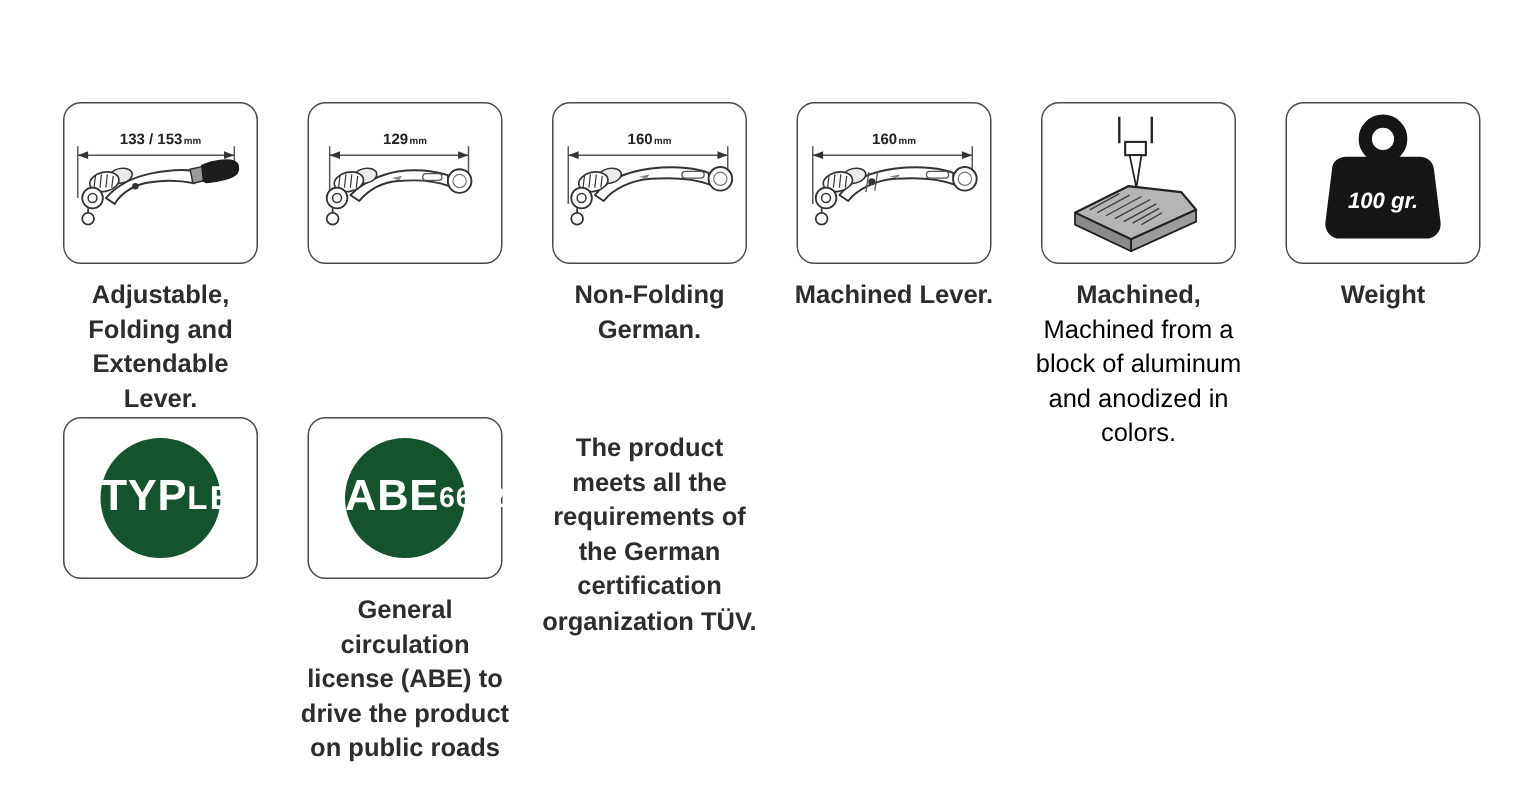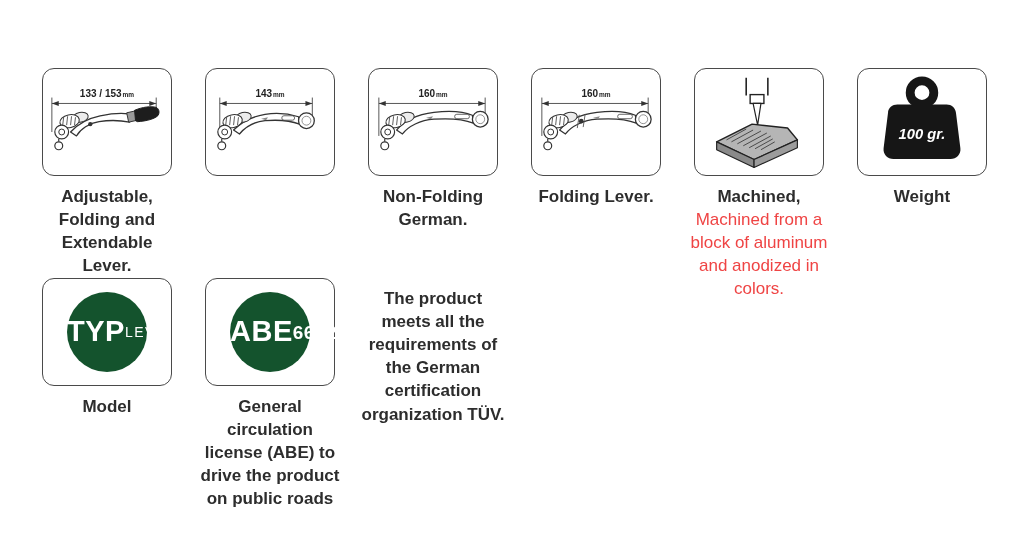--- a/index.html
+++ b/index.html
@@ -21,28 +21,28 @@
   .card svg{position:absolute;inset:0;}
   .dim{
     position:absolute;top:20px;left:0;right:0;text-align:center;
     font-weight:700;font-size:10px;color:#222;letter-spacing:0;line-height:1;
   }
   .dim .unit{font-size:6.5px;font-weight:600;margin-left:1px;}
   .caption{
     width:144px;margin:9px 0 0 -7px;text-align:center;
     font-weight:700;font-size:17px;line-height:1.36;color:#2d2d2d;
   }
-  .caption .sub{display:block;font-weight:400;color:#ef4444;}
+  .caption .sub{display:block;font-weight:400;color:#000000;}
   .badge{
     width:80px;height:80px;border-radius:50%;background:#14532d;color:#fff;
     display:flex;flex-direction:row;align-items:center;justify-content:flex-start;
     text-align:center;
   }
   .badge .big{font-size:29px;font-weight:800;line-height:0.95;letter-spacing:0.5px;}
-  .badge .mid{font-size:14px;font-weight:400;line-height:1.05;letter-spacing:1.5px;}
+  .badge .mid{font-size:22px;font-weight:700;line-height:1.05;letter-spacing:1.5px;}
   .badge .num{font-size:19px;font-weight:800;line-height:1.0;letter-spacing:0.5px;}
 </style>
 </head>
 <body>
 
 <div class="row row1">
 
   <div class="feature">
     <div class="card">
       <svg viewBox="0 0 130 108">
@@ -90,21 +90,21 @@
         <circle cx="102" cy="52.5" r="8" fill="#fff" stroke="#333" stroke-width="1.3"></circle>
         <circle cx="102" cy="52.5" r="4.5" fill="none" stroke="#777" stroke-width="0.8"></circle>
         <ellipse cx="38" cy="49" rx="8" ry="5" fill="#ececec" stroke="#333" stroke-width="1" transform="rotate(-12 38 49)"></ellipse>
         <ellipse cx="27" cy="53" rx="10" ry="6.5" fill="#fff" stroke="#333" stroke-width="1.1" transform="rotate(-12 27 53)"></ellipse>
         <path d="M21,49 l-1,8 M25,48 l-1,9 M29,48 l-1,9 M33,49 l-1,8" stroke="#333" stroke-width="0.8"></path>
         <circle cx="19" cy="64" r="7" fill="#fff" stroke="#333" stroke-width="1.2"></circle>
         <circle cx="19" cy="64" r="3" fill="#fff" stroke="#333" stroke-width="1"></circle>
         <path d="M16,71 V74" stroke="#333" stroke-width="1.2"></path>
         <circle cx="16" cy="78" r="4" fill="#fff" stroke="#333" stroke-width="1.2"></circle>
       </svg>
-      <div class="dim"><span>143</span><span class="unit">mm</span></div>
+      <div class="dim"><span>129</span><span class="unit">mm</span></div>
     </div>
   </div>
 
   <div class="feature">
     <div class="card">
       <svg viewBox="0 0 130 108">
         <g stroke="#555" stroke-width="1" fill="none">
           <path d="M10,29 V68"></path>
             <path d="M118,29 V54"></path>
           <path d="M10,35 H118"></path>
@@ -149,21 +149,21 @@
         <ellipse cx="38" cy="49" rx="8" ry="5" fill="#ececec" stroke="#333" stroke-width="1" transform="rotate(-12 38 49)"></ellipse>
         <ellipse cx="27" cy="53" rx="10" ry="6.5" fill="#fff" stroke="#333" stroke-width="1.1" transform="rotate(-12 27 53)"></ellipse>
         <path d="M21,49 l-1,8 M25,48 l-1,9 M29,48 l-1,9 M33,49 l-1,8" stroke="#333" stroke-width="0.8"></path>
         <circle cx="19" cy="64" r="7" fill="#fff" stroke="#333" stroke-width="1.2"></circle>
         <circle cx="19" cy="64" r="3" fill="#fff" stroke="#333" stroke-width="1"></circle>
         <path d="M16,71 V74" stroke="#333" stroke-width="1.2"></path>
         <circle cx="16" cy="78" r="4" fill="#fff" stroke="#333" stroke-width="1.2"></circle>
       </svg>
       <div class="dim"><span>160</span><span class="unit">mm</span></div>
     </div>
-    <div class="caption">Folding Lever.</div>
+    <div class="caption">Machined Lever.</div>
   </div>
 
   <div class="feature">
     <div class="card">
       <svg viewBox="0 0 130 108">
         <path d="M52,9 V27 M74,9 V27" stroke="#222" stroke-width="1.6" fill="none"></path>
         <rect x="56" y="26" width="14" height="9" fill="#fff" stroke="#222" stroke-width="1.4"></rect>
         <path d="M59,35 L67,35 L63.6,57 Z" fill="#fff" stroke="#222" stroke-width="1.2" stroke-linejoin="round"></path>
         <polygon points="22,74 58,56 94,60 104,72 60,92" fill="#b5b5b5" stroke="#222" stroke-width="1.5" stroke-linejoin="round"></polygon>
         <polygon points="22,74 60,92 60,100 22,82" fill="#8a8a8a" stroke="#222" stroke-width="1.2" stroke-linejoin="round"></polygon>
@@ -200,21 +200,20 @@
 
 <div class="row row2">
 
   <div class="feature">
     <div class="card">
       <div class="badge">
         <span class="big">TYP</span>
         <span class="mid">LEV</span>
       </div>
     </div>
-    <div class="caption">Model</div>
   </div>
 
   <div class="feature">
     <div class="card">
       <div class="badge">
         <span class="big">ABE</span>
         <span class="num">66521</span>
       </div>
     </div>
     <div class="caption">General circulation license (ABE) to drive the product on public roads</div>

